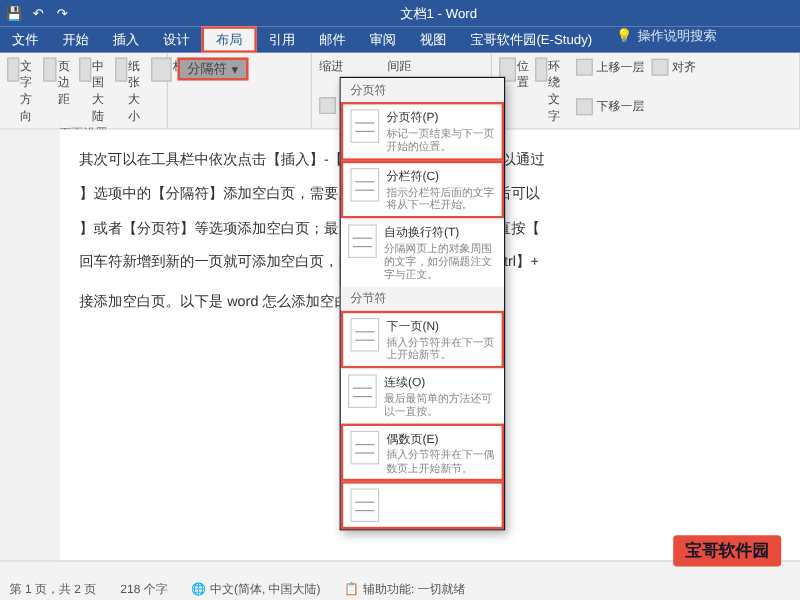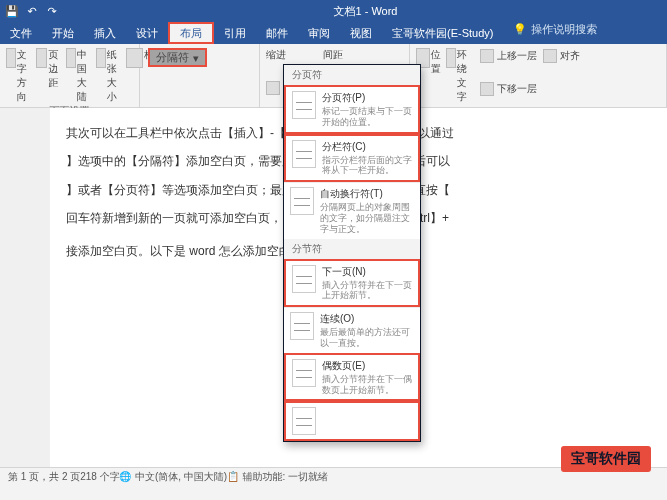--- a/index.html
+++ b/index.html
@@ -31,21 +31,21 @@
 .dd-item .thumb::after{content:"";position:absolute;left:3px;right:3px;top:10px;height:6px;border-top:1px solid #999;border-bottom:1px solid #999}
 .dd-item .txt{flex:1}
 .dd-item .name{font-size:10px;color:#333}
 .dd-item .desc{font-size:9px;color:#888;line-height:1.2;margin-top:1px}
 .hl-box{border:2px solid #e74c3c}
 .doc-area{position:absolute;top:108px;left:0;right:0;bottom:16px;background:#f0f0f0;overflow:hidden}
 .page{position:absolute;top:0;left:50px;right:0;bottom:0;background:#fff;padding:12px 16px;font-size:12px;color:#333;line-height:2.2}
 .page p{margin-bottom:2px}
 .cursor-hl{border:2px solid #e74c3c;padding:2px 6px;display:inline-block}
 .watermark{position:absolute;bottom:28px;right:16px;background:#e74c3c;color:#0f172a;padding:4px 10px;font-size:14px;font-weight:bold;border-radius:3px;z-index:20}
-.status-bar{position:absolute;bottom:0;left:0;right:0;height:16px;background:#f3f3f3;border-top:1px solid #d4d4d4;display:flex;align-items:flex-end;font-size:10px;color:#555;padding:16px 8px;gap:0}
+.status-bar{position:absolute;bottom:0;left:0;right:0;height:16px;background:#f3f3f3;border-top:1px solid #d4d4d4;display:flex;align-items:flex-start;font-size:10px;color:#555;padding:16px 8px;gap:20px}
 </style>
 </head>
 <body>
 
 <div class="title-bar">
   <div class="icons">
     <span>💾</span>
     <span>↶</span>
     <span>↷</span>
   </div>

